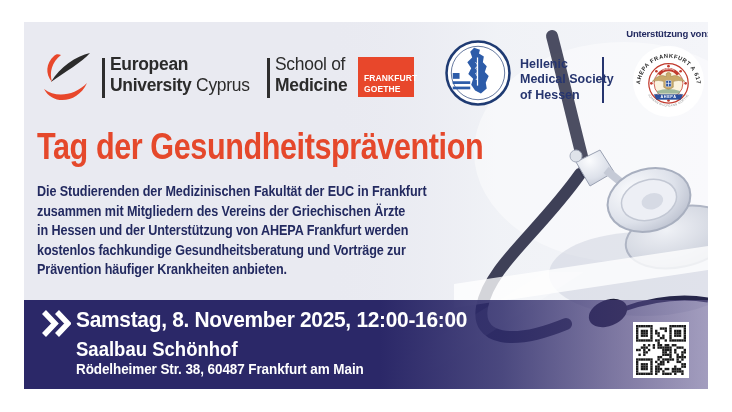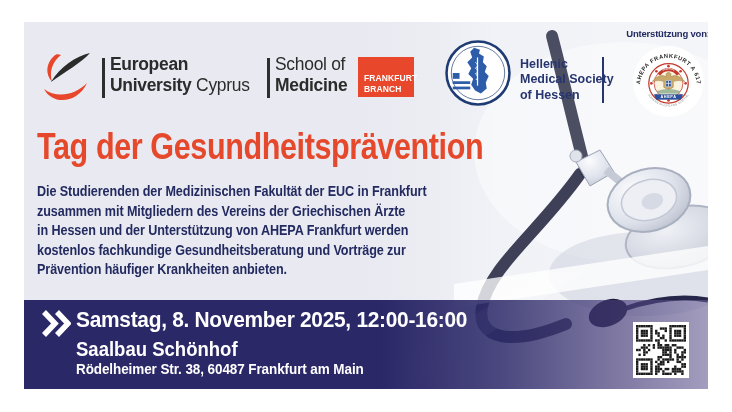--- a/index.html
+++ b/index.html
@@ -102,21 +102,21 @@
       <div><span>European</span></div>
       <div><span>University</span><span class="lite"> Cyprus</span></div>
     </div>
     <div class="abs vdiv div2"></div>
     <div class="abs school-name">
       <div>School of</div>
       <div class="bold">Medicine</div>
     </div>
     <div class="abs branch-badge">
       <div>FRANKFURT</div>
-      <div>BRANCH</div>
+      <div>GOETHE</div>
     </div>
 
     <svg class="abs hms-logo" viewBox="0 0 70 70">
       <circle cx="35" cy="35" r="32.4" fill="#ffffff" stroke="#1F3B73" stroke-width="2.6"></circle>
       <circle cx="35" cy="35" r="27.5" fill="none" stroke="#1F3B73" stroke-width=".7"></circle>
       <rect x="9" y="35" width="7" height="6" fill="#2D5CA9"></rect>
       <rect x="9" y="43.5" width="18" height="2.8" fill="#2D5CA9"></rect>
       <rect x="9" y="49" width="18" height="2.8" fill="#2D5CA9"></rect>
       <path d="M 31 9 L 37 11 L 36 15 L 41 18 L 40 24 L 44 28 L 42 34 L 46 38 L 43 45 L 44 51 L 38 56 L 32 53 L 28 47 L 30 41 L 25 36 L 28 30 L 24 24 L 29 19 L 27 13 Z" fill="#2D5CA9"></path>
       <line x1="34.5" y1="19" x2="34.5" y2="48" stroke="#ffffff" stroke-width="1.3"></line>

